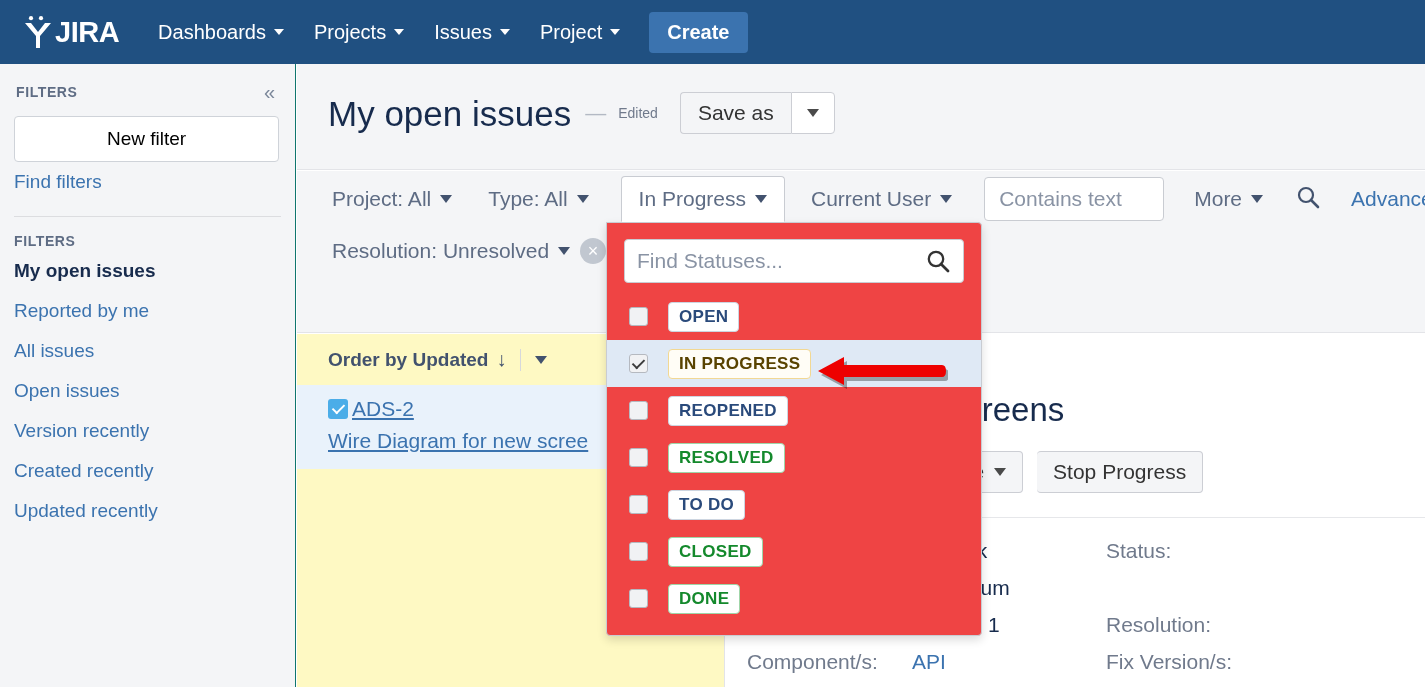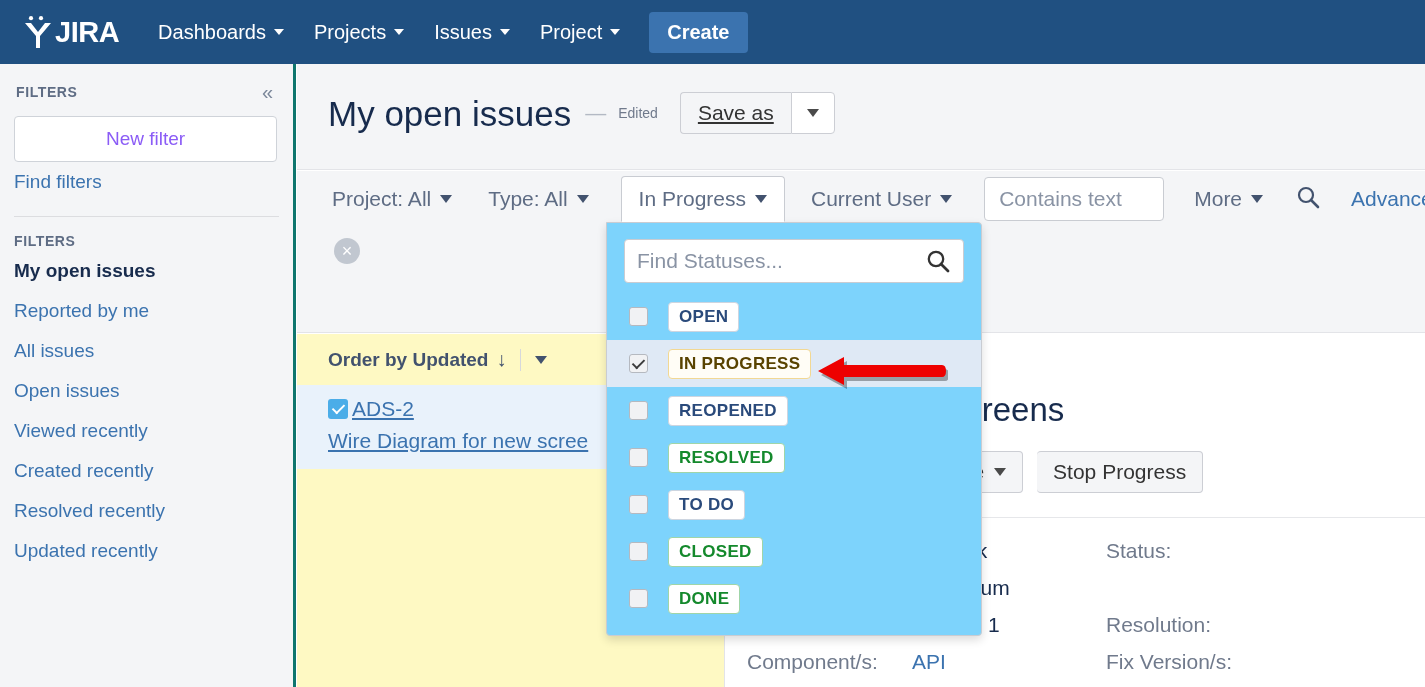--- a/index.html
+++ b/index.html
@@ -37,33 +37,33 @@
     border-top: 6px solid #ffffff;
   }
   .create-btn {
     margin-left: 14px; background: #3b73af; color: #fff; font-size: 20px;
     font-weight: bold; border-radius: 4px; padding: 9px 18px; cursor: pointer;
   }
 
   
   .sidebar {
     position: absolute; left: 0; top: 64px; width: 296px; height: 623px;
-    background: #f4f5f7; border-right: 3px solid #0f766e;
+    background: #f4f5f7; border-right: 1px solid #0f766e;
   }
   .sb-header {
     display: flex; align-items: center; justify-content: space-between;
     padding: 18px 20px 6px 16px;
   }
   .sb-caption {
     font-size: 14px; font-weight: bold; color: #5e6c84; letter-spacing: 0.6px;
   }
   .sb-collapse { color: #7a8699; font-size: 20px; cursor: pointer; line-height: 1; }
   .newfilter {
     margin: 8px 16px 0 14px; background: #fff; border: 1px solid #cfd3d9;
-    border-radius: 4px; text-align: center; font-size: 19px; color: #8b5cf6;
+    border-radius: 4px; text-align: center; font-size: 19px; color: #000000;
     padding: 11px 0; cursor: pointer;
   }
   .sb-link {
     display: block; font-size: 19px; color: #3b73af; padding: 9px 16px 9px 14px;
     cursor: pointer; text-decoration: none;
   }
   .sb-link.bold { color: #172b4d; font-weight: bold; }
   .sb-divider { height: 1px; background: #dcdde0; margin: 14px 14px 0 14px; }
   .sb-caption2 {
     font-size: 14px; font-weight: bold; color: #5e6c84; letter-spacing: 0.6px;
@@ -83,21 +83,21 @@
     background: #f4f5f7; border-bottom: 1px solid #e3e4e8;
   }
   .title-row { display: flex; align-items: center; padding: 28px 0 0 31px; }
   .page-title { font-size: 35px; color: #172b4d; font-weight: normal; line-height: 1; }
   .edited-dash { color: #b3b9c4; font-size: 21px; margin: 0 12px 0 14px; }
   .edited { color: #707a8c; font-size: 14px; }
   .saveas-group { display: flex; margin-left: 22px; }
   .saveas {
     background: #f4f5f7; border: 1px solid #ccced4; border-right: none;
     border-radius: 4px 0 0 4px; font-size: 21px; color: #333;
-    padding: 8px 17px; cursor: pointer; text-decoration: underline;
+    padding: 8px 17px; cursor: pointer;
   }
   .saveas-caret {
     background: #fff; border: 1px solid #ccced4; border-radius: 0 4px 4px 0;
     width: 44px; display: flex; align-items: center; justify-content: center; cursor: pointer;
   }
   .caret-dark {
     width: 0; height: 0; border-left: 6px solid transparent;
     border-right: 6px solid transparent; border-top: 8px solid #4a4a4a;
   }
 
@@ -200,21 +200,21 @@
   .ic-task:after {
     content: ""; width: 5px; height: 10px; border: solid #fff;
     border-width: 0 2.5px 2.5px 0; transform: rotate(45deg) translate(-1px,-1px);
   }
   .ic-prio { color: #f28b00; font-size: 22px; margin-right: 12px; line-height: 1; flex: none; }
   .link-val { color: #3b73af; cursor: pointer; }
 
   
   .dropdown {
     position: absolute; left: 606px; top: 222px; width: 376px; height: 414px;
-    background: #7dd3fc; border: 1px solid #c9ccd2; border-radius: 0 4px 4px 4px;
+    background: #ef4444; border: 1px solid #c9ccd2; border-radius: 0 4px 4px 4px;
     box-shadow: 0 4px 10px rgba(0,0,0,0.14); z-index: 50;
   }
   .dd-searchwrap { padding: 16px 17px 0 17px; }
   .dd-search {
     position: relative; border: 1px solid #c9ccd2; border-radius: 4px;
     display: flex; align-items: center; height: 44px; background: #fff;
   }
   .dd-search input {
     border: none; outline: none; font-size: 21px; color: #8993a4;
     padding: 0 12px; flex: 1; font-family: "Liberation Sans", sans-serif; background: transparent;
@@ -289,23 +289,22 @@
     </div>
     <div class="newfilter">New filter</div>
     <a class="sb-link">Find filters</a>
     <div class="sb-divider"></div>
     <div class="sb-caption2">FILTERS</div>
 
     <a class="sb-link bold">My open issues</a>
     <a class="sb-link">Reported by me</a>
     <a class="sb-link">All issues</a>
     <a class="sb-link">Open issues</a>
-    <a class="sb-link">Viewed recently</a>
+    <a class="sb-link">Version recently</a>
     <a class="sb-link">Created recently</a>
-    <a class="sb-link">Resolved recently</a>
     <a class="sb-link">Updated recently</a>
   </div>
 
   <div class="grip">
     <i></i>
     <i></i>
     <i></i>
   </div>
 
   <div class="content">
@@ -350,20 +349,24 @@
         <span class="search-ico">
           <svg width="26" height="26" viewBox="0 0 26 26">
             <circle cx="11" cy="11" r="7" fill="none" stroke="#42526e" stroke-width="2.2"></circle>
             <line x1="16" y1="16" x2="23" y2="23" stroke="#42526e" stroke-width="2.6" stroke-linecap="round"></line>
           </svg>
         </span>
         <span class="advanced">Advanced</span>
       </div>
 
       <div class="frow second">
+        <div class="fpill" style="margin-right:0">
+          <span>Resolution: Unresolved</span>
+          <span class="caret2"></span>
+        </div>
         <span class="clear-x">×</span>
       </div>
     </div>
 
     <div class="results">
       <div class="orderby">
         <span class="lbl">Order by Updated</span>
         <span class="arrowdown">↓</span>
         <span class="vsep"></span>
         <span class="caret3"></span>

